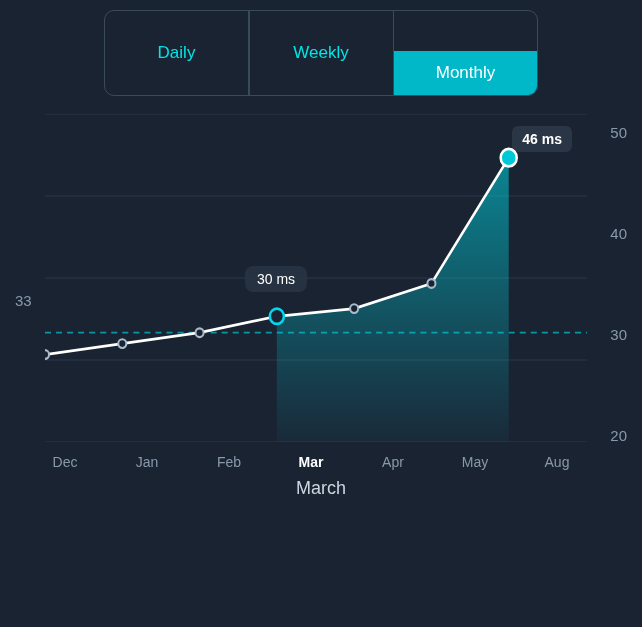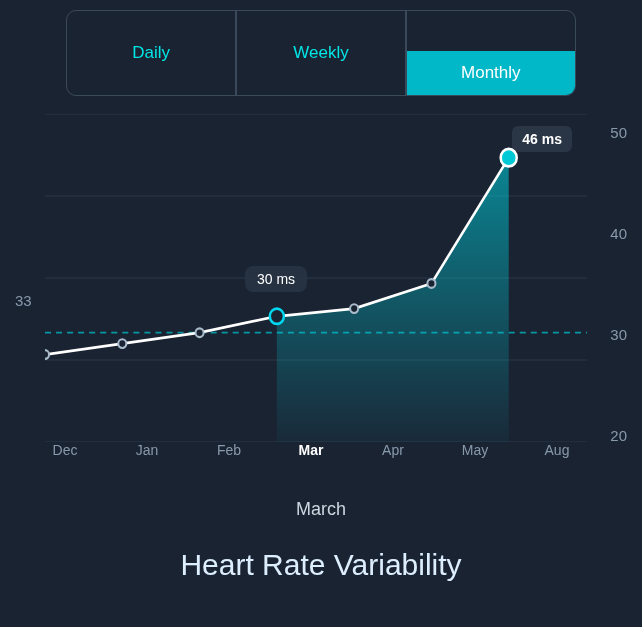--- a/index.html
+++ b/index.html
@@ -20,21 +20,21 @@
       align-items: center;
       padding-top: 10px;
     }
 
     
     .tab-row {
       display: flex;
       border: 1.5px solid #3a4a5a;
       border-radius: 10px;
       overflow: hidden;
-      width: 510px;
+      width: 434px;
       margin-bottom: 18px;
     }
     .tab {
       flex: 1;
       padding: 12px 0;
       text-align: center;
       font-size: 17px;
       font-weight: 500;
       cursor: pointer;
       color: #00e5e5;
@@ -73,21 +73,21 @@
       padding: 10px 0 30px 0;
     }
     .y-label {
       font-size: 15px;
       color: #8899aa;
     }
 
     
     .x-labels {
       position: absolute;
-      bottom: 16px;
+      bottom: 4px;
       left: 20px;
       right: 40px;
       display: flex;
       justify-content: space-between;
       align-items: center;
     }
     .x-label {
       font-size: 14px;
       color: #8899aa;
       text-align: center;
@@ -135,21 +135,21 @@
       color: #fff;
       font-size: 14px;
       font-weight: 500;
       padding: 5px 12px;
       border-radius: 8px;
       white-space: nowrap;
     }
 
     
     .month-label {
-      margin-top: 25px;
+      margin-top: 4px;
       font-size: 18px;
       color: #ccd6e0;
       text-align: center;
       font-weight: 400;
     }
 
     
     .title {
       margin-top: 28px;
       font-size: 30px;
@@ -233,15 +233,14 @@
       <span class="x-label active">Mar</span>
       <span class="x-label">Apr</span>
       <span class="x-label">May</span>
       <span class="x-label">Aug</span>
     </div>
 
   </div>
 
   <div class="month-label">March</div>
 
-  <div class="title">Heart Rate Variability</div>
 
 </div>
 
 </body></html>

